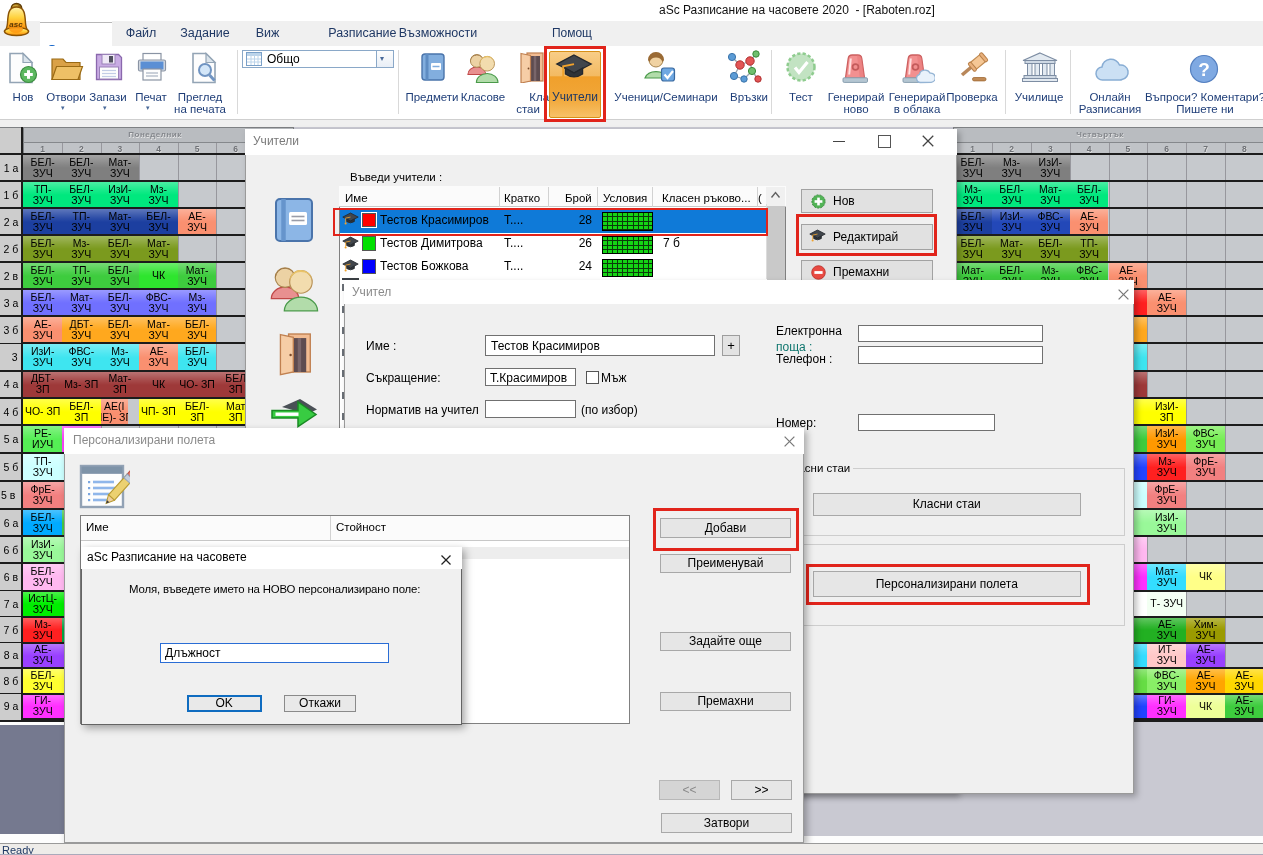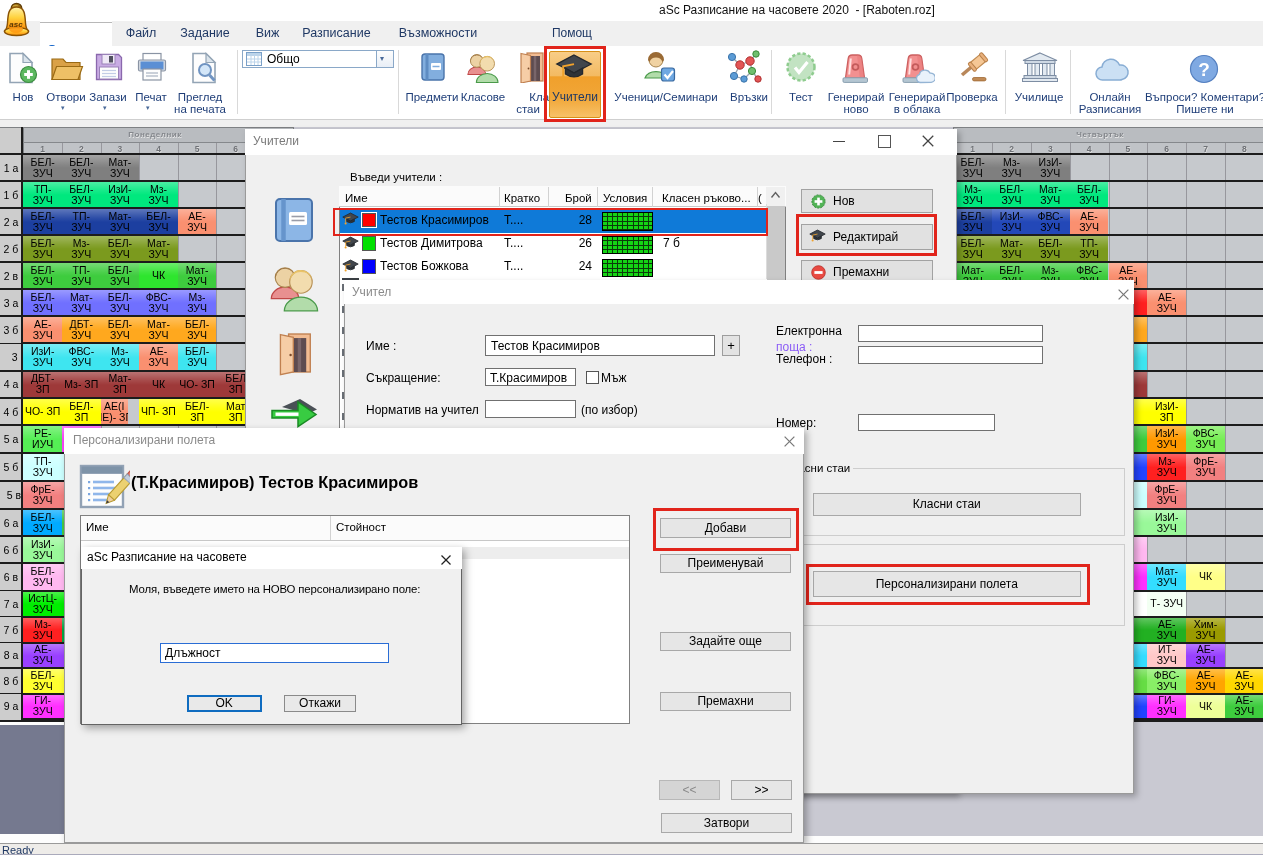--- a/index.html
+++ b/index.html
@@ -35,21 +35,21 @@
 <text x="13" y="25.5" font-size="8" text-anchor="middle" fill="#5a3804" font-style="italic" font-weight="bold">asc</text>
       </svg></div>
 <div class="t" style="left:659px;top:4px;font-size:12px;color:#111;">aSc Разписание на часовете 2020&nbsp; - [Raboten.roz]</div>
 <div class="" style="left:0px;top:21px;width:1263px;height:25px;background:#f0f0f0;"></div>
 <div class="" style="left:40px;top:21px;width:71.5px;height:25px;background:#fff;"></div>
 <div class="" style="left:40px;top:21.5px;width:71.5px;height:1px;background:#b8b8b8;"></div>
 <div class="t" style="left:15.799999999999997px;top:43px;width:120px;text-align:center;font-size:12.5px;color:#1f3864;font-weight:bold;color:#0f62c8 !important;font-size:13.5px !important;">Основен</div>
 <div class="t" style="left:81px;top:27px;width:120px;text-align:center;font-size:12.5px;color:#1f3864;">Файл</div>
 <div class="t" style="left:145px;top:27px;width:120px;text-align:center;font-size:12.5px;color:#1f3864;">Задание</div>
 <div class="t" style="left:207.5px;top:27px;width:120px;text-align:center;font-size:12.5px;color:#1f3864;">Виж</div>
-<div class="t" style="left:276.5px;top:27px;width:120px;text-align:center;font-size:12.5px;color:#1f3864;">Разписание</div>
+<div class="t" style="left:276.5px;top:27px;width:120px;text-align:right;font-size:12.5px;color:#1f3864;">Разписание</div>
 <div class="t" style="left:378px;top:27px;width:120px;text-align:center;font-size:12.5px;color:#1f3864;">Възможности</div>
 <div class="t" style="left:472px;top:27px;width:120px;text-align:right;font-size:12px;color:#1f3864;">Помощ</div>
 <div class="" style="left:0px;top:46px;width:1263px;height:74px;background:#fff;border-bottom:1px solid #cfcfcf;"></div>
 <div class="" style="left:8px;top:52px;width:40px;height:36px;"><svg width="30" height="32" viewBox="0 0 30 32">
 <path d="M2 1.5 h13 l9 9 v20 h-22 z" fill="#fdfdfd" stroke="#93a4b5" stroke-width="1.6"></path>
 <path d="M15 1.5 l9 9 h-9 z" fill="#dbe4ec" stroke="#93a4b5" stroke-width="1.2"></path>
 <circle cx="20.5" cy="22.5" r="8" fill="#5cb860" stroke="#3c8c40" stroke-width="1.2"></circle>
 <rect x="16.2" y="21" width="8.6" height="3" fill="#fff"></rect>
         <rect x="19" y="18.2" width="3" height="8.6" fill="#fff"></rect>
       </svg></div>
@@ -254,21 +254,21 @@
 <div class="t" style="left:1px;top:352.0px;width:36px;text-align:center;font-size:10.5px;color:#000;">3 в</div>
 <div class="" style="left:0px;top:342.59999999999997px;width:23px;height:1.8px;background:#1c1c1c;z-index:2;"></div>
 <div class="t" style="left:1px;top:379.3px;width:20px;text-align:center;font-size:10.5px;color:#000;">4 а</div>
 <div class="" style="left:0px;top:369.8px;width:23px;height:1.8px;background:#1c1c1c;z-index:2;"></div>
 <div class="t" style="left:1px;top:406.5px;width:20px;text-align:center;font-size:10.5px;color:#000;">4 б</div>
 <div class="" style="left:0px;top:397.2px;width:23px;height:1.8px;background:#1c1c1c;z-index:2;"></div>
 <div class="t" style="left:1px;top:434.0px;width:20px;text-align:center;font-size:10.5px;color:#000;">5 а</div>
 <div class="" style="left:0px;top:424.2px;width:23px;height:1.8px;background:#1c1c1c;z-index:2;"></div>
 <div class="t" style="left:1px;top:462.0px;width:20px;text-align:center;font-size:10.5px;color:#000;">5 б</div>
 <div class="" style="left:0px;top:452.2px;width:23px;height:1.8px;background:#1c1c1c;z-index:2;"></div>
-<div class="t" style="left:1px;top:490.0px;width:20px;text-align:right;font-size:10.5px;color:#000;">5 в</div>
+<div class="t" style="left:1px;top:490.0px;width:20px;text-align:left;font-size:10.5px;color:#000;">5 в</div>
 <div class="" style="left:0px;top:480.2px;width:23px;height:1.8px;background:#1c1c1c;z-index:2;"></div>
 <div class="t" style="left:1px;top:517.5px;width:20px;text-align:center;font-size:10.5px;color:#000;">6 а</div>
 <div class="" style="left:0px;top:508.2px;width:23px;height:1.8px;background:#1c1c1c;z-index:2;"></div>
 <div class="t" style="left:1px;top:544.5px;width:20px;text-align:center;font-size:10.5px;color:#000;">6 б</div>
 <div class="" style="left:0px;top:535.2px;width:23px;height:1.8px;background:#1c1c1c;z-index:2;"></div>
 <div class="t" style="left:1px;top:571.75px;width:20px;text-align:center;font-size:10.5px;color:#000;">6 в</div>
 <div class="" style="left:0px;top:562.2px;width:23px;height:1.8px;background:#1c1c1c;z-index:2;"></div>
 <div class="t" style="left:1px;top:598.5px;width:20px;text-align:center;font-size:10.5px;color:#000;">7 а</div>
 <div class="" style="left:0px;top:589.7px;width:23px;height:1.8px;background:#1c1c1c;z-index:2;"></div>
 <div class="t" style="left:1px;top:624.5px;width:20px;text-align:center;font-size:10.5px;color:#000;">7 б</div>
@@ -886,21 +886,21 @@
 <div class="" style="left:722px;top:334.5px;width:18px;height:21px;background:#e3e3e3;border:1px solid #9d9d9d;z-index:22;display:flex;align-items:center;justify-content:center;font-size:13px;">+</div>
 <div class="t" style="left:366px;top:372px;font-size:12px;color:#000;z-index:22;">Съкращение:</div>
 <div class="inp" style="left:485px;top:368px;width:91px;height:18px;z-index:22;"></div>
 <div class="t" style="left:490px;top:372px;font-size:12px;color:#000;z-index:23;">Т.Красимиров</div>
 <div class="" style="left:585.5px;top:371px;width:13px;height:13px;background:#fff;border:1px solid #555;z-index:22;"></div>
 <div class="t" style="left:601px;top:372px;font-size:12px;color:#000;z-index:22;">Мъж</div>
 <div class="t" style="left:366px;top:404px;font-size:12px;color:#000;z-index:22;">Норматив на учител</div>
 <div class="inp" style="left:485px;top:400px;width:91px;height:18px;z-index:22;"></div>
 <div class="t" style="left:581px;top:404px;font-size:12px;color:#000;z-index:22;">(по избор)</div>
 <div class="t" style="left:776px;top:325px;font-size:12px;color:#000;z-index:22;">Електронна</div>
-<div class="t" style="left:776px;top:341px;font-size:12px;color:#8b5cf6;z-index:22;">поща :</div>
+<div class="t" style="left:776px;top:341px;font-size:12px;color:#0f766e;z-index:22;">поща :</div>
 <div class="inp" style="left:858px;top:325px;width:185px;height:17px;z-index:22;"></div>
 <div class="t" style="left:776px;top:353px;font-size:12px;color:#000;z-index:22;">Телефон :</div>
 <div class="inp" style="left:858px;top:346px;width:185px;height:18px;z-index:22;"></div>
 <div class="t" style="left:776px;top:417px;font-size:12px;color:#000;z-index:22;">Номер:</div>
 <div class="inp" style="left:858px;top:414px;width:137px;height:17px;z-index:22;"></div>
 <div class="" style="left:700px;top:468px;width:425px;height:68px;border:1px solid #cdcdcd;z-index:21;"></div>
 <div class="t" style="left:782px;top:462px;font-size:11.5px;color:#000;background:#f0f0f0;padding:0 3px;z-index:22;">Класни стаи</div>
 <div class="btn2" style="left:812.6px;top:492.5px;width:268.4px;height:23.5px;z-index:22;display:flex;align-items:center;justify-content:center;">Класни стаи</div>
 <div class="" style="left:700px;top:544px;width:425px;height:82px;border:1px solid #cdcdcd;z-index:21;"></div>
 <div class="btn2" style="left:812.6px;top:571px;width:268.4px;height:26px;z-index:22;display:flex;align-items:center;justify-content:center;">Персонализирани полета</div>
@@ -928,21 +928,20 @@
           <rect x="10" y="37" width="2.2" height="2.2"></rect>
         </g>
 <g transform="rotate(42 40 28)">
 <rect x="36.2" y="10" width="8" height="28" fill="#ecd171" stroke="#b89a30" stroke-width="1.2"></rect>
 <path d="M36.2 10 h8 v-4 a4 4 0 0 0 -8 0 z" fill="#e87f72" stroke="#c05548" stroke-width="1.2"></path>
 <rect x="36.2" y="10" width="8" height="5" fill="#c3cede" stroke="#93a2b8" stroke-width="1"></rect>
 <path d="M36.2 38 l4 8 l4-8 z" fill="#f0cf9e" stroke="#b89a30" stroke-width="1"></path>
 <path d="M38.7 42.8 l1.5 3.2 l1.5-3.2 z" fill="#3a3a44"></path>
         </g>
       </svg></div>
-<div class="t" style="left:131px;top:473.5px;font-size:16.3px;font-weight:bold;color:#000;z-index:32;">(Т.Красимиров) Тестов Красимиров</div>
 <div class="" style="left:79.6px;top:515px;width:550.4px;height:209px;background:#fff;border:1px solid #808080;z-index:31;"></div>
 <div class="" style="left:80.6px;top:516px;width:548.4px;height:25px;background:#fbfbfb;border-bottom:1px solid #c8c8c8;z-index:32;"></div>
 <div class="t" style="left:86px;top:521px;font-size:11.5px;color:#000;z-index:33;">Име</div>
 <div class="t" style="left:336px;top:521px;font-size:11.5px;color:#000;z-index:33;">Стойност</div>
 <div class="" style="left:330px;top:516px;width:1px;height:24px;background:#d2d2d2;z-index:33;"></div>
 <div class="" style="left:80.6px;top:547px;width:548.4px;height:12px;background:#ededed;z-index:32;"></div>
 <div class="btn2" style="left:660px;top:518px;width:131px;height:20px;z-index:32;display:flex;align-items:center;justify-content:center;">Добави</div>
 <div class="" style="left:653px;top:508px;width:146px;height:43px;border:3.2px solid #e1241b;z-index:34;"></div>
 <div class="btn2" style="left:660px;top:553.5px;width:131px;height:19.5px;z-index:32;display:flex;align-items:center;justify-content:center;">Преименувай</div>
 <div class="btn2" style="left:660px;top:631.5px;width:131px;height:19px;z-index:32;display:flex;align-items:center;justify-content:center;">Задайте още</div>

